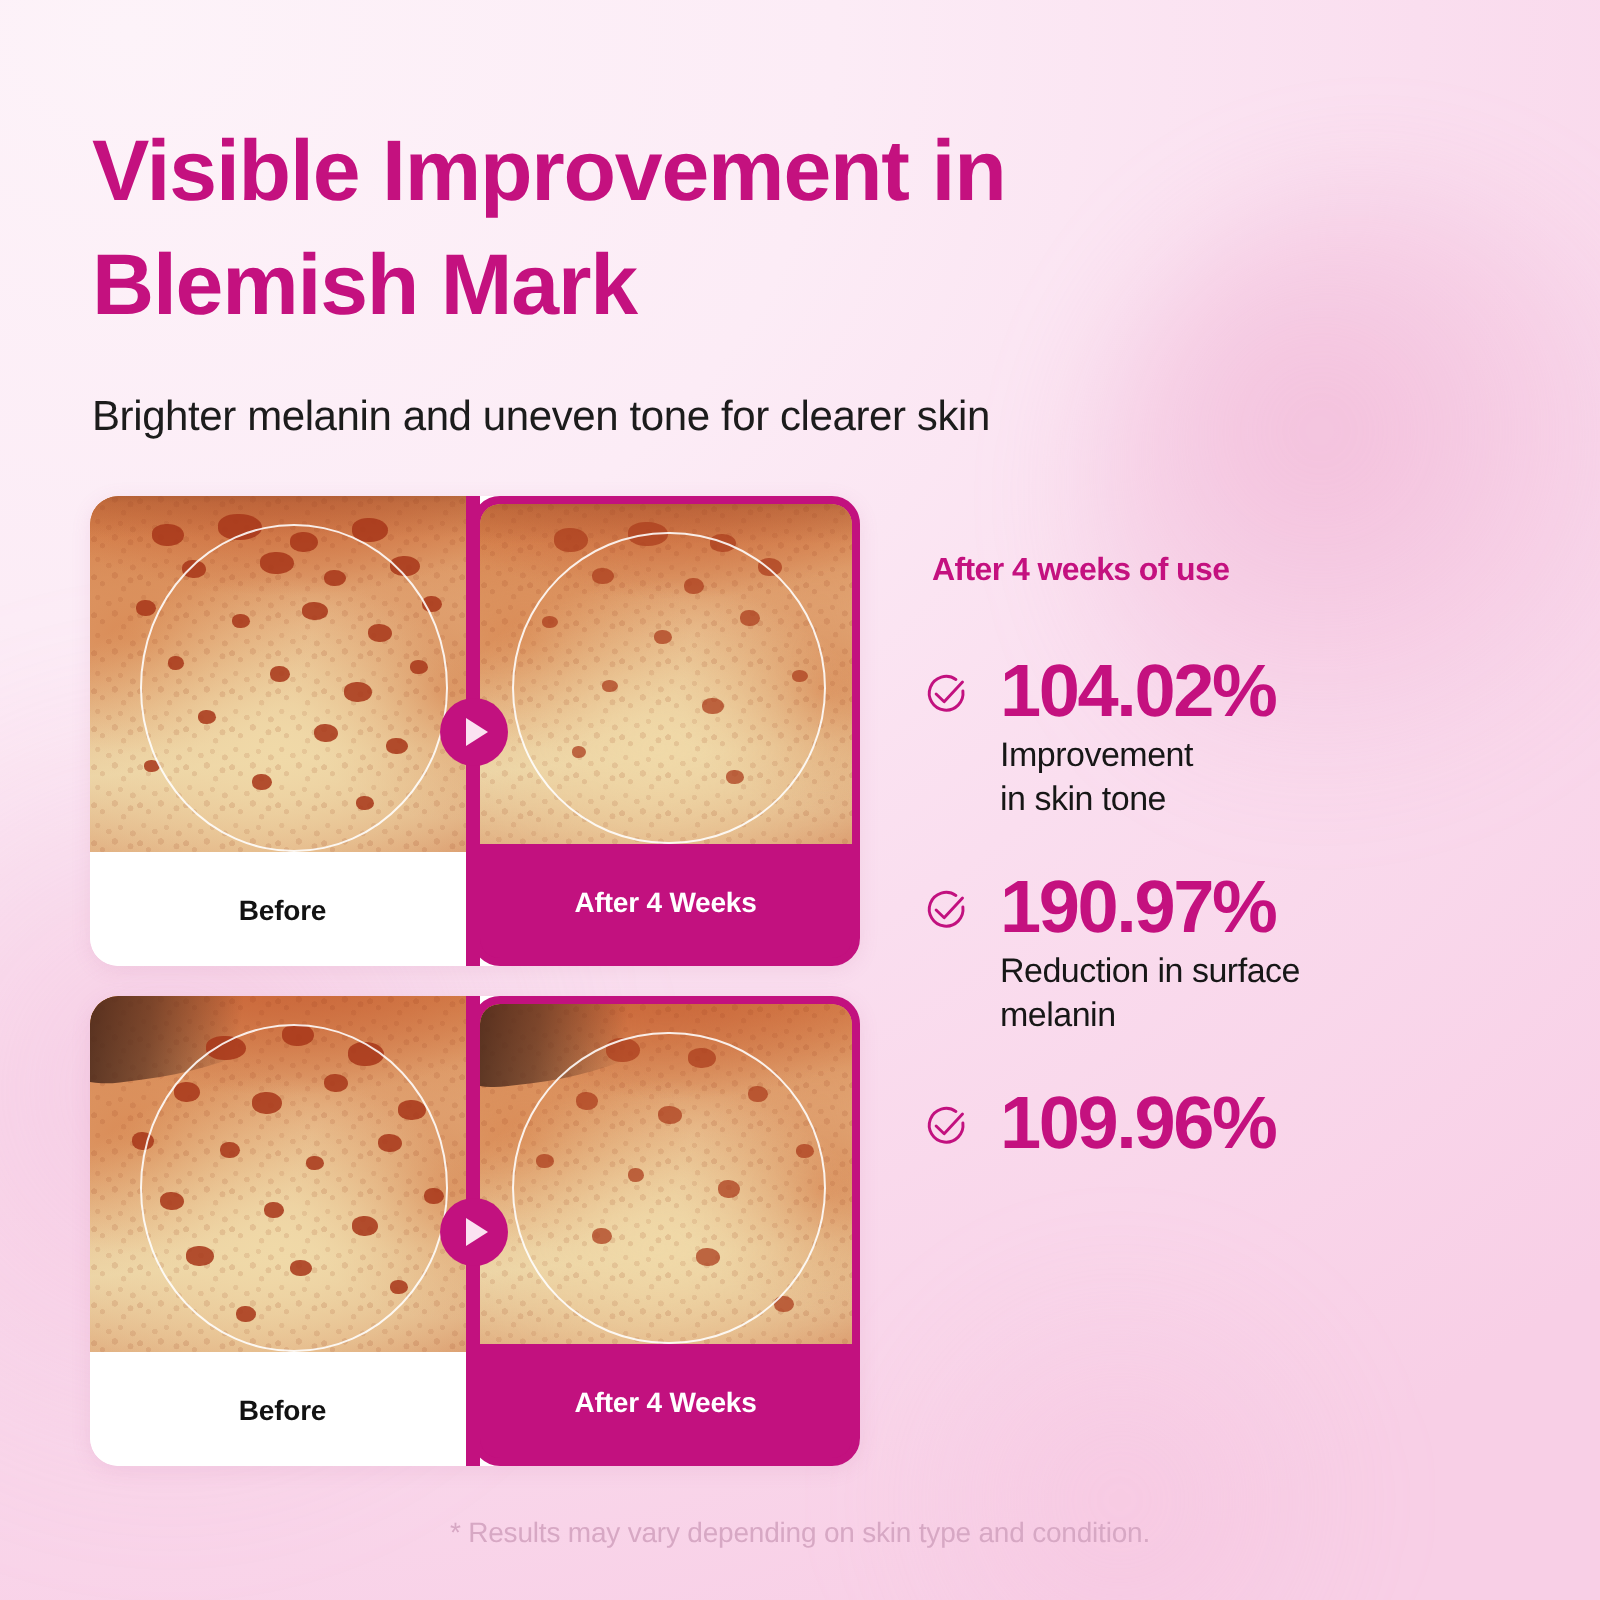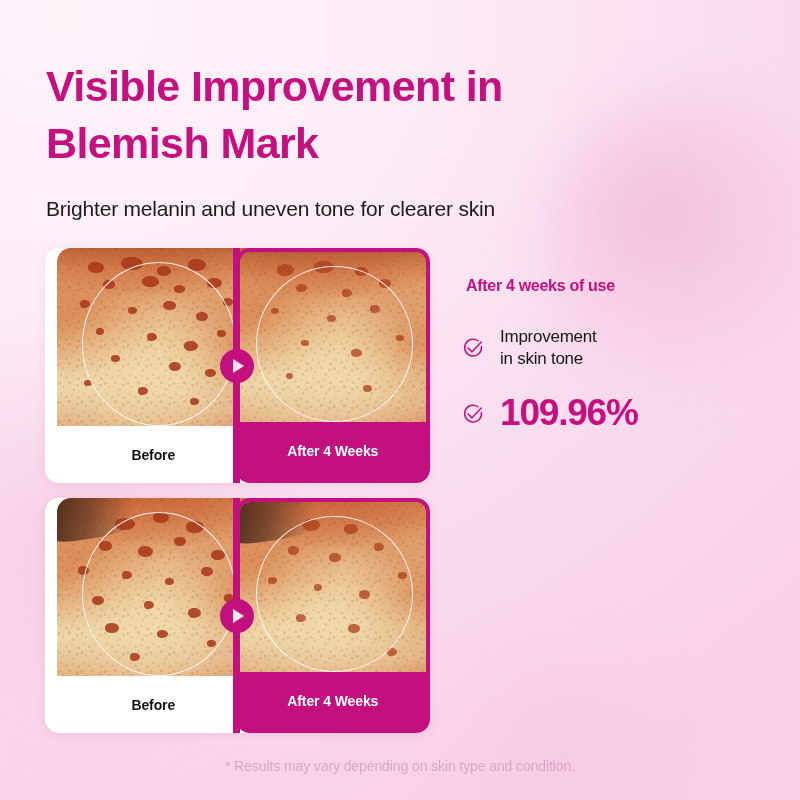--- a/index.html
+++ b/index.html
@@ -37,21 +37,21 @@
   
   .compare-card {
     position:absolute; left:45px; width:385px; height:235px;
     background:#ffffff; border-radius:14px;
     box-shadow:0 2px 10px rgba(180,90,150,.12);
   }
   #compare-card-1 { top:248px; }
   #compare-card-2 { top:498px; }
 
   .pane { position:absolute; top:0; height:100%; overflow:hidden; }
-  .pane-before { left:12px;  width:50%; border-radius:14px 0 0 14px;padding-left:46px; }
+  .pane-before { left:0;  width:50%; border-radius:14px 0 0 14px;padding-left:46px; }
   .pane-after  { right:0; width:50.5%;
     border:4px solid #c2117f; border-radius:14px;
     background:#c2117f; overflow:hidden; }
 
   .photo { position:absolute; left:0; top:0; width:100%; height:178px; overflow:hidden; }
   .pane-before .photo { border-radius:14px 0 0 0; }
   .pane-after  .photo { top:0; height:170px; border-radius:10px 10px 0 0; }
 
   
   .skin {
@@ -293,24 +293,36 @@
 <div id="stats-heading">After 4 weeks of use</div>
 
 <div id="stats-list">
   <div class="stat-item">
     <span class="check-icon">
       <svg viewBox="0 0 24 24" width="22" height="22" fill="none" stroke="#c2117f" stroke-width="1.6" stroke-linecap="round" stroke-linejoin="round">
         <path d="M21 5.5 11 16.2 6.6 12"></path>
         <path d="M21.2 10.4A9.2 9.2 0 1 1 17.4 4.1"></path>
       </svg>
     </span>
+    <div class="stat-value">104.02%</div>
     <div class="stat-label">Improvement
 in skin tone</div>
   </div>
 
+  <div class="stat-item">
+    <span class="check-icon">
+      <svg viewBox="0 0 24 24" width="22" height="22" fill="none" stroke="#c2117f" stroke-width="1.6" stroke-linecap="round" stroke-linejoin="round">
+        <path d="M21 5.5 11 16.2 6.6 12"></path>
+        <path d="M21.2 10.4A9.2 9.2 0 1 1 17.4 4.1"></path>
+      </svg>
+    </span>
+    <div class="stat-value">190.97%</div>
+    <div class="stat-label">Reduction in surface
+melanin</div>
+  </div>
 
   <div class="stat-item">
     <span class="check-icon">
       <svg viewBox="0 0 24 24" width="22" height="22" fill="none" stroke="#c2117f" stroke-width="1.6" stroke-linecap="round" stroke-linejoin="round">
         <path d="M21 5.5 11 16.2 6.6 12"></path>
         <path d="M21.2 10.4A9.2 9.2 0 1 1 17.4 4.1"></path>
       </svg>
     </span>
     <div class="stat-value">109.96%</div>
   </div>

